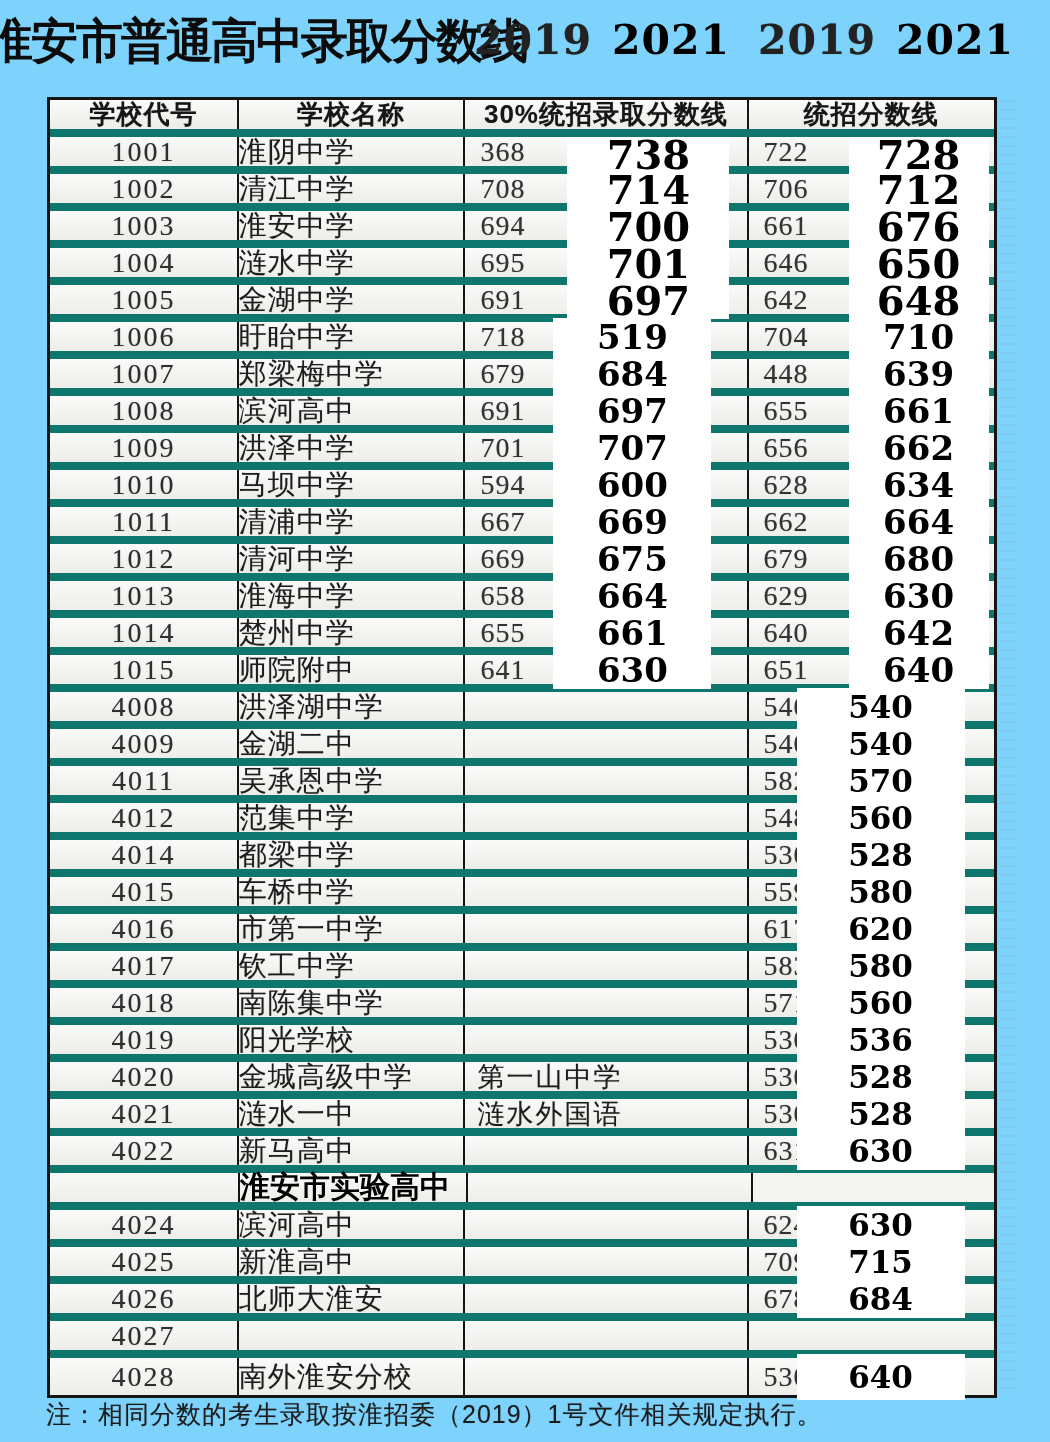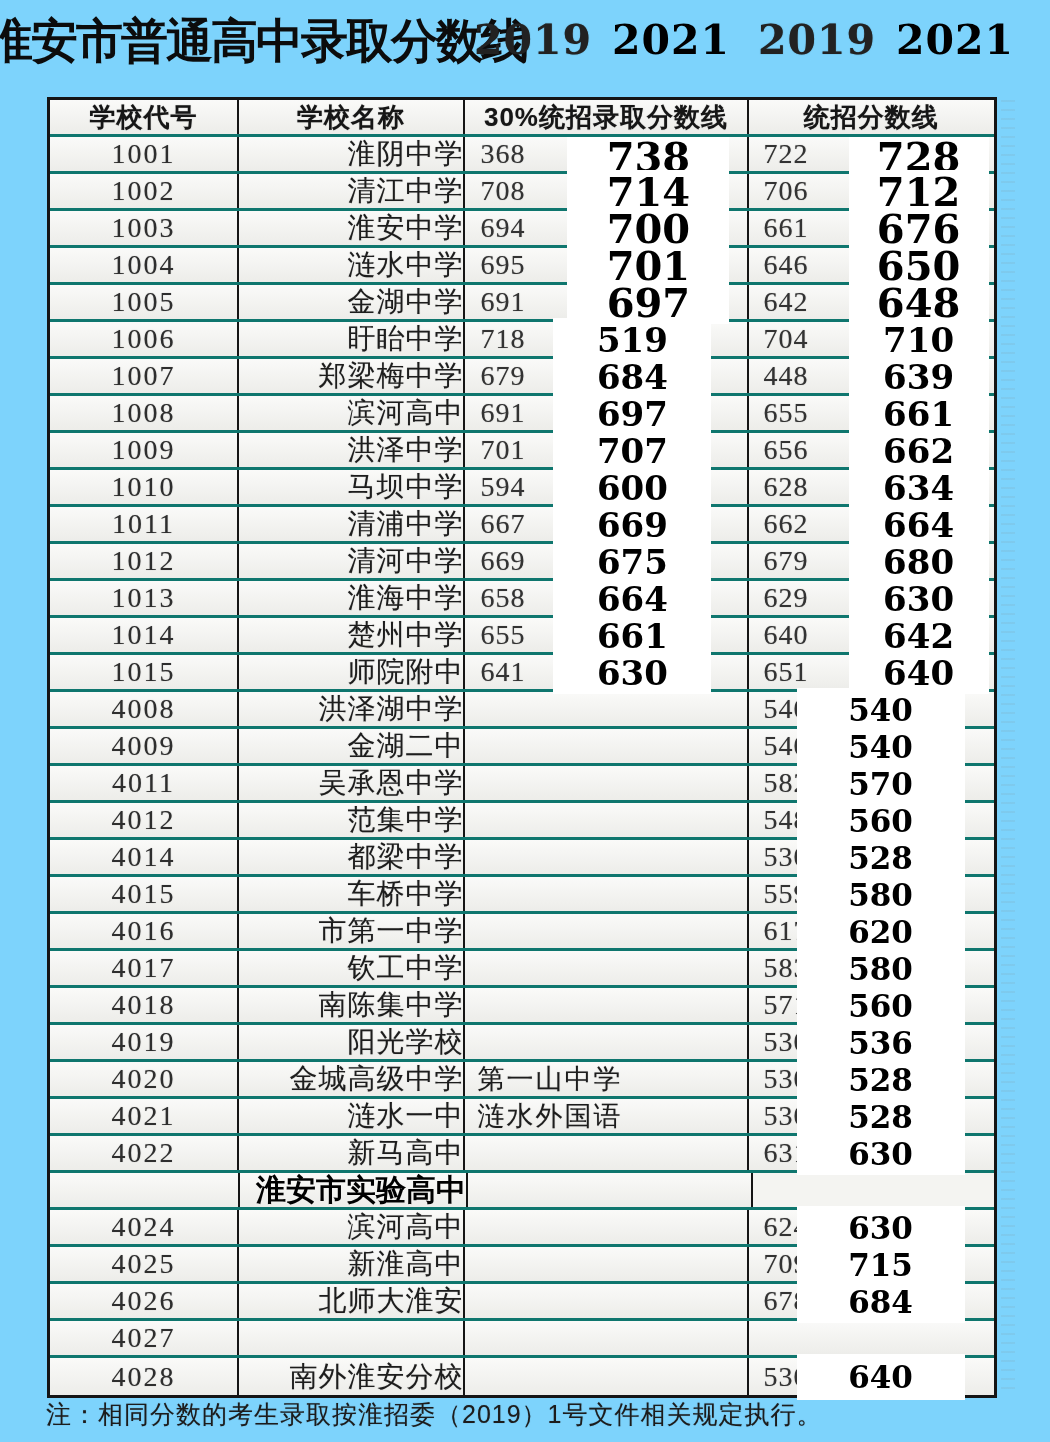--- a/index.html
+++ b/index.html
@@ -19,29 +19,29 @@
     font-size:41px; color:#000; letter-spacing:1px;
   }
   .yr.scan { color:#222; text-shadow:0 0 1px rgba(20,20,20,.5); }
   .y0 { left:474px; } .y1 { left:612px; } .y2 { left:758px; } .y3 { left:896px; }
 
   
   .tbl {
     position:absolute; left:47px; top:97px; width:950px;
     border:3px solid #151515; background:#f4f4f1;
   }
-  .row { display:flex; height:37px; border-bottom:3px solid #0f766e; position:relative; }
+  .row { display:flex; height:37px; border-bottom:8px solid #0f766e; position:relative; }
   #tbody .row:last-child { border-bottom:none; }
   .cell {
     position:relative; display:flex; align-items:center;
     border-right:2px solid #151515; height:100%;
     background:linear-gradient(180deg, rgba(255,255,255,.55), rgba(120,120,110,.06));
   }
   .c1 { width:190px; justify-content:center; }
-  .c2 { width:228px; justify-content:flex-end; }
+  .c2 { width:228px; justify-content:flex-start; }
   .c3 { width:285px; }
   .c4 { width:247px; border-right:none; }
 
   .thead .cell { justify-content:center; }
   .th {
     font-size:26px; font-weight:700; color:#161616; letter-spacing:1px;
     text-shadow:0 0 1px rgba(40,40,40,.4);
   }
 
   .code {

